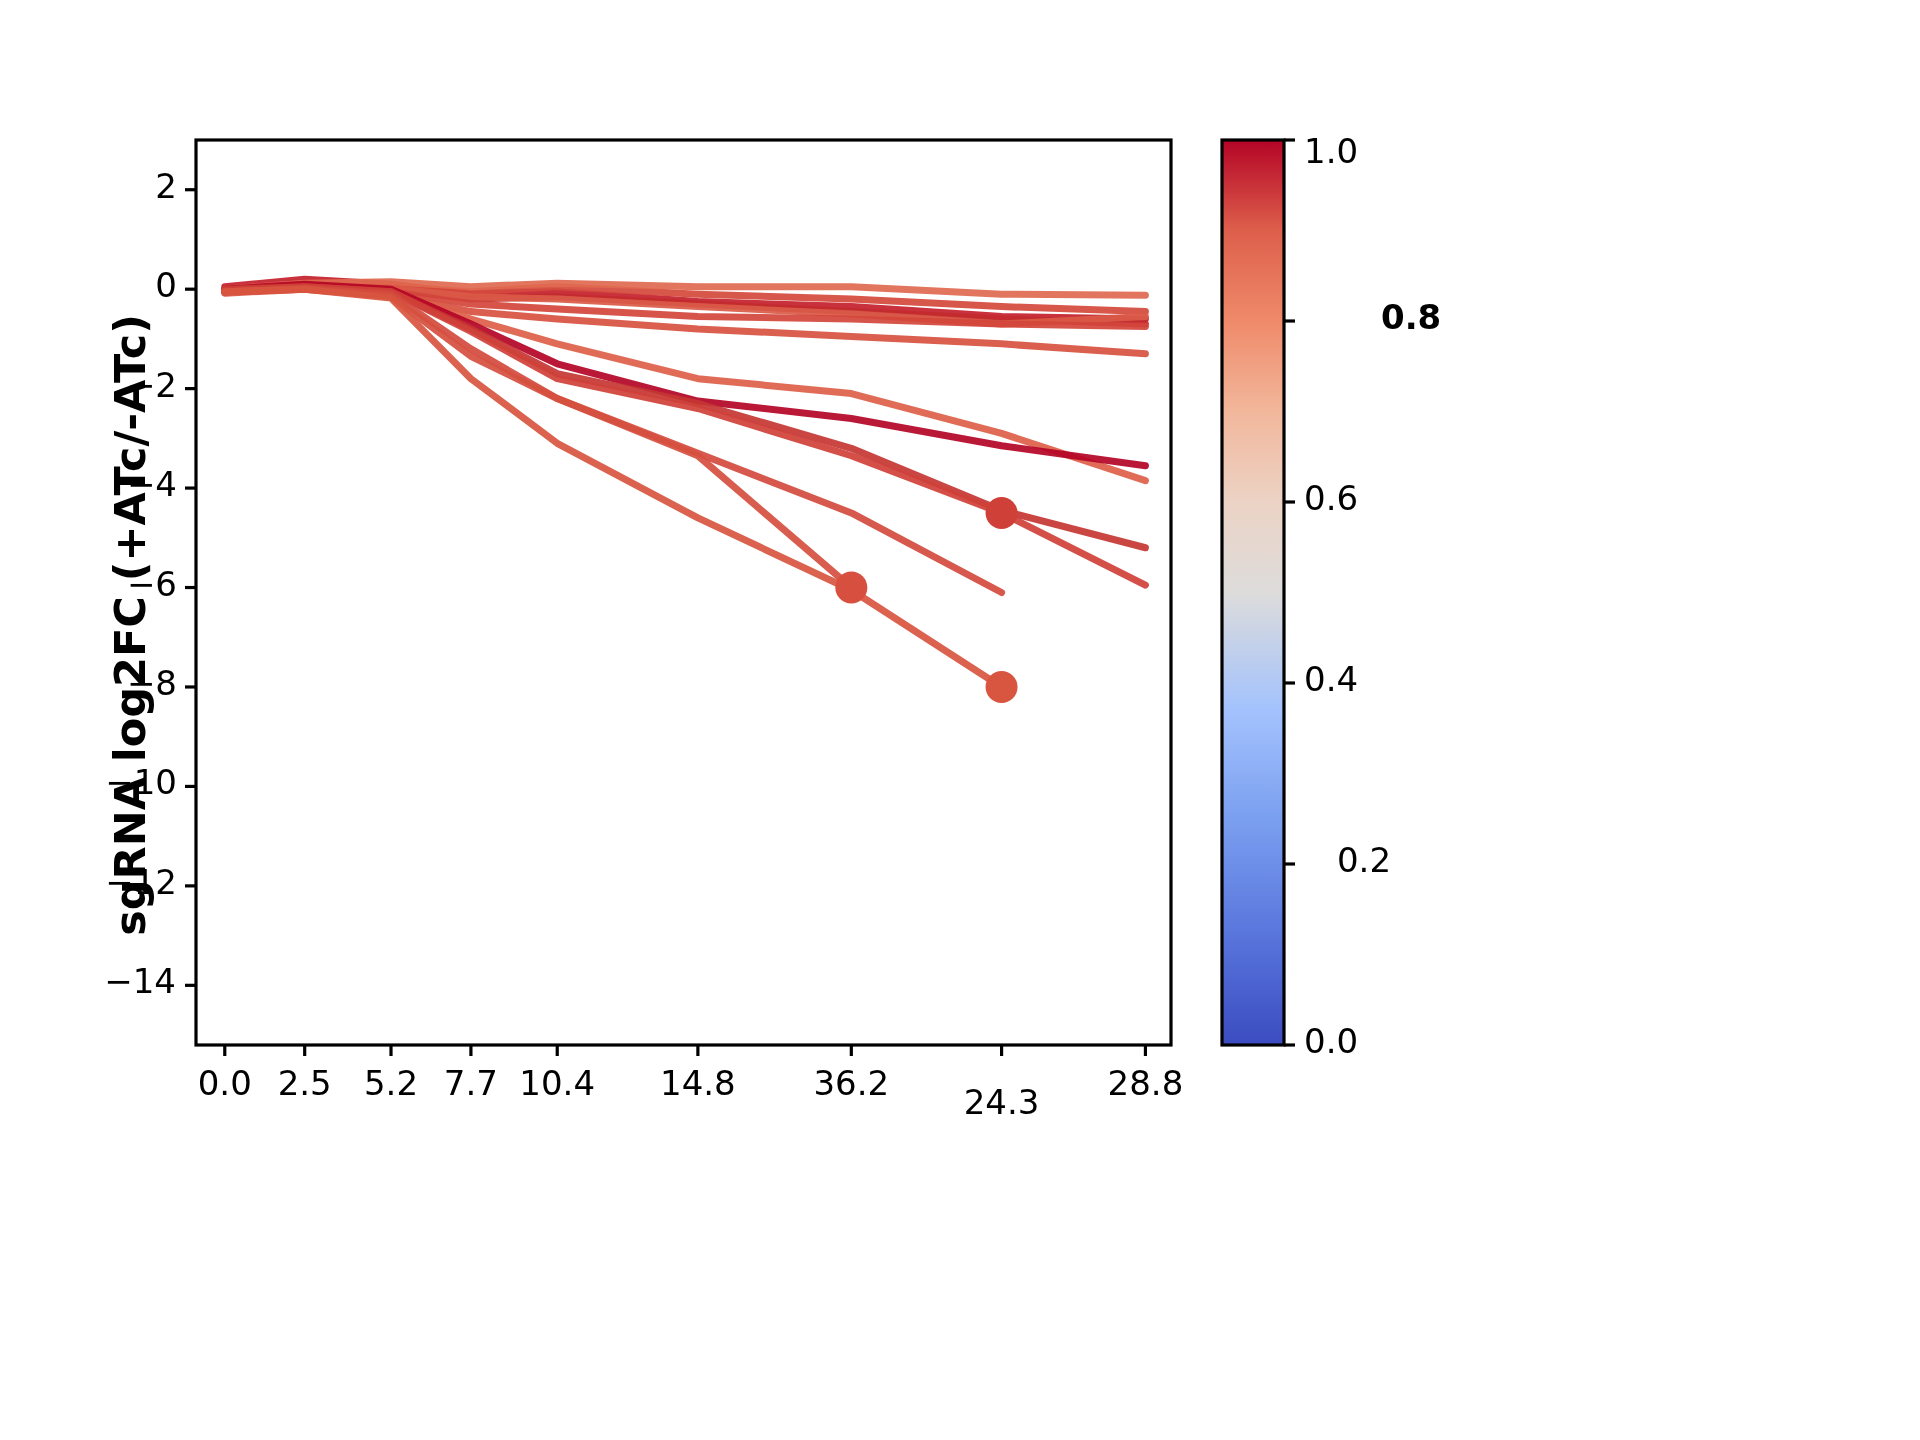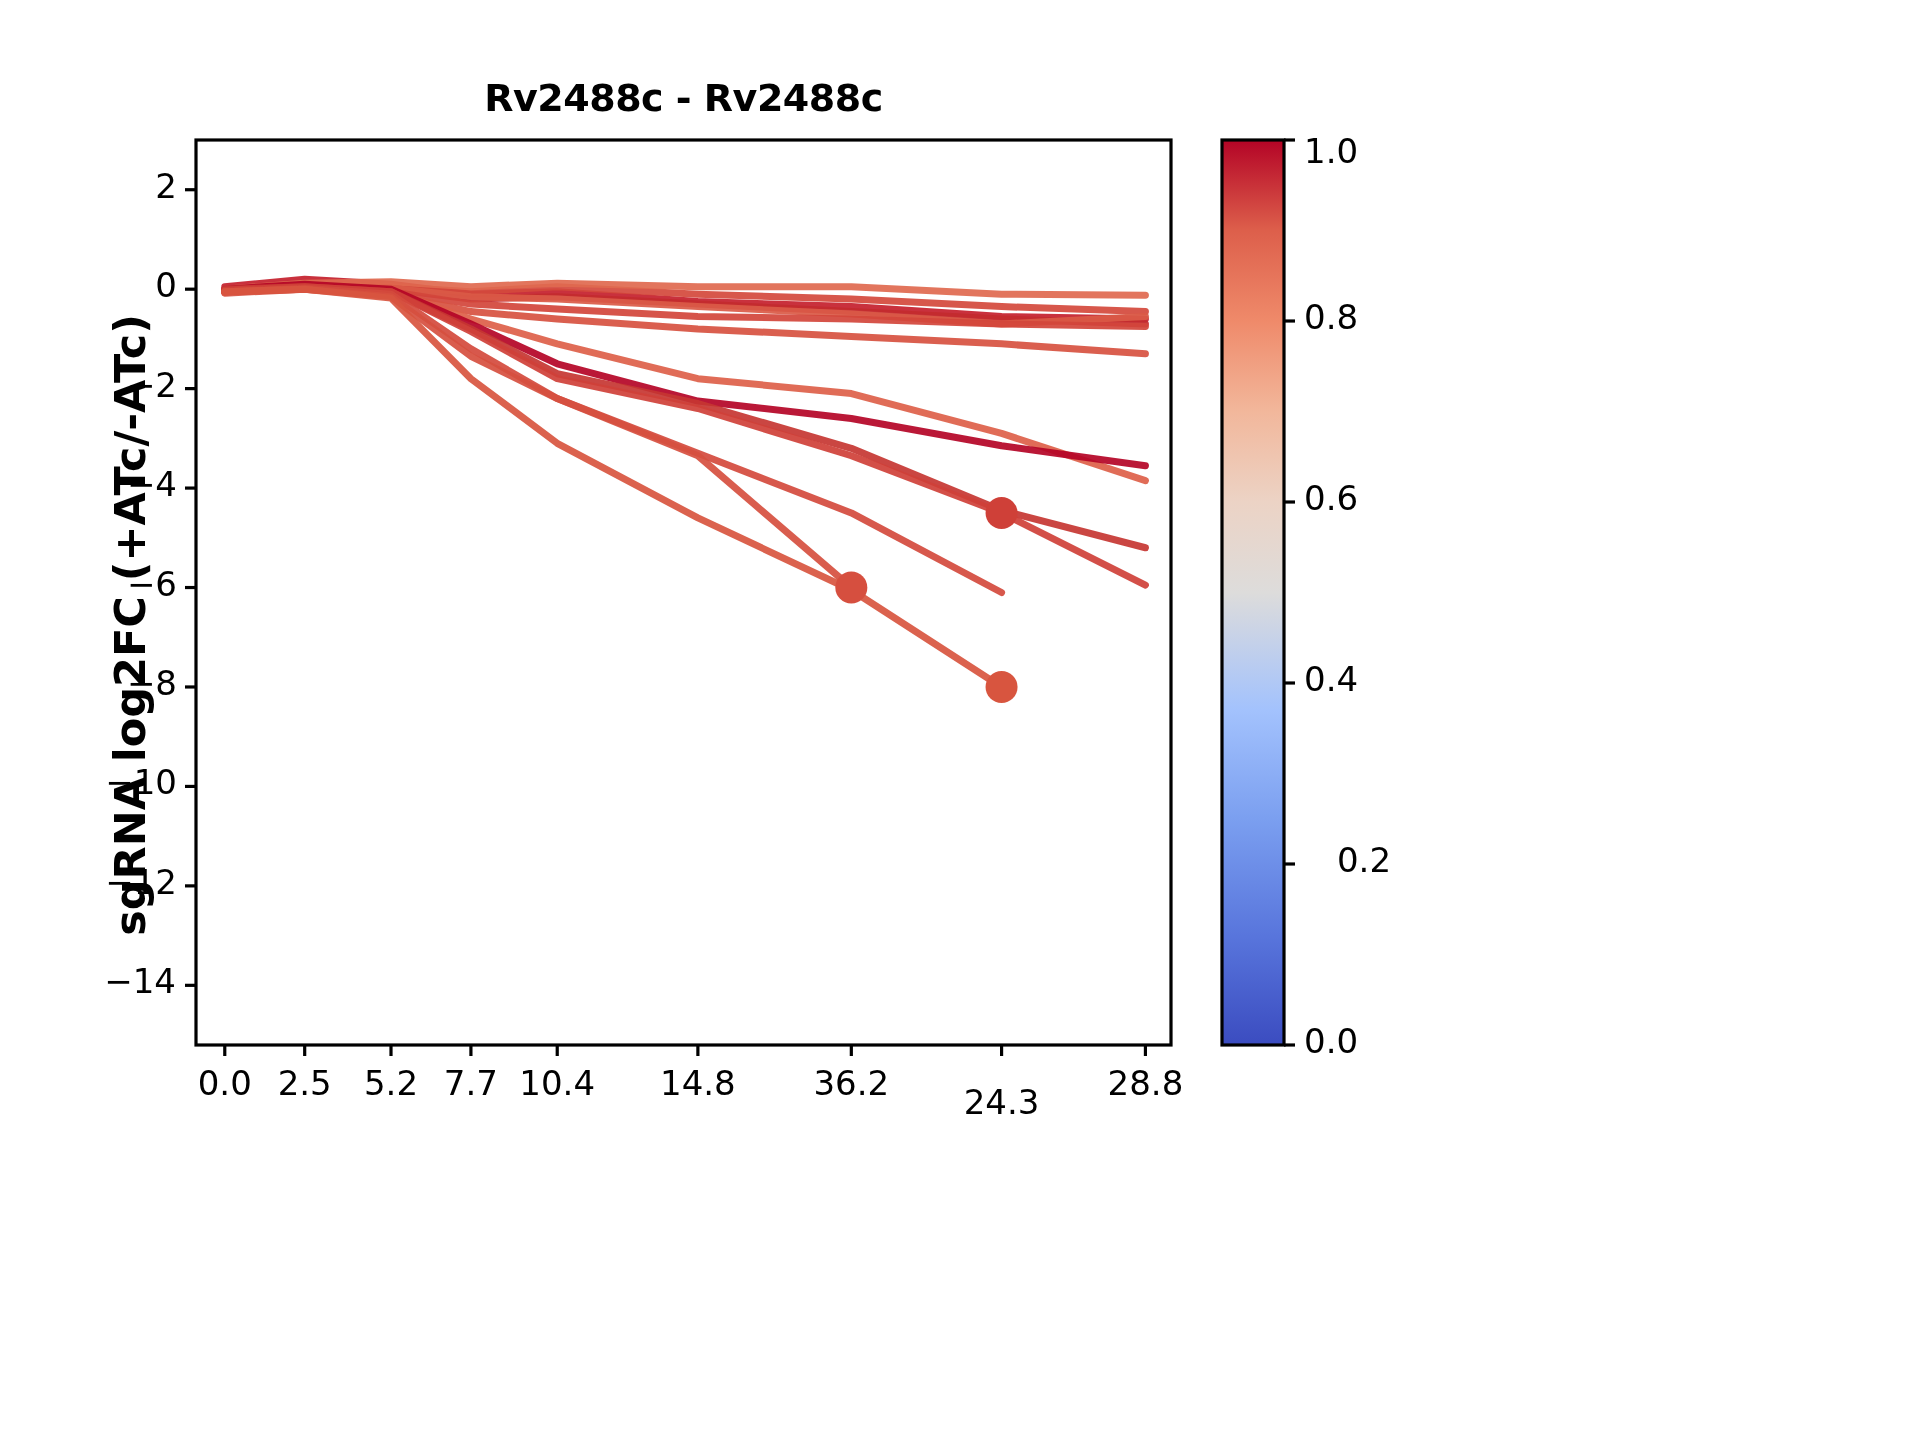--- a/index.html
+++ b/index.html
@@ -49,21 +49,20 @@
     position:absolute;text-align:left;width:120px;
     font-size:34px;color:#000;
     font-family:"DejaVu Sans","Liberation Sans",sans-serif;
   }
 </style>
 </head>
 <body>
 
 <div id="stage">
 
-  <div class="title">Rv2488c - Rv2488c</div>
 
   <div class="ylabel">sgRNA log2FC (+ATc/-ATc)</div>
 
 
   <svg class="plotsvg" width="1920" height="1440">
     <defs>
       <linearGradient id="cbgrad" x1="0" y1="1" x2="0" y2="0">
         <stop offset="0.00" stop-color="#3b4cc0"></stop>
         <stop offset="0.12" stop-color="#5875dc"></stop>
         <stop offset="0.25" stop-color="#7b9ff0"></stop>
@@ -158,17 +157,17 @@
       <div class="xtick-label" style="left: 637.885px; top: 1063px;">14.8</div>
       <div class="xtick-label" style="left: 791.328px; top: 1063px;">36.2</div>
       <div class="xtick-label" style="left: 941.574px; top: 1046px; margin-top: 36px;">24.3</div>
       <div class="xtick-label" style="left: 1085.43px; top: 1063px;">28.8</div>
     </div>
   <div id="cbtick-labels">
       <div class="cbtick-label" style="left: 1304px; top: 1021px;">0.0</div>
       <div class="cbtick-label" style="left: 1304px; top: 840px; text-align: center;">0.2</div>
       <div class="cbtick-label" style="left: 1304px; top: 659px;">0.4</div>
       <div class="cbtick-label" style="left: 1304px; top: 478px;">0.6</div>
-      <div class="cbtick-label" style="left: 1304px; top: 297px;">0.8</div>
+      <div class="cbtick-label" style="left: 1381px; top: 297px; font-weight: bold;">0.8</div>
       <div class="cbtick-label" style="left: 1304px; top: 131px;">1.0</div>
     </div>
 
 </div>
 
 </body></html>

